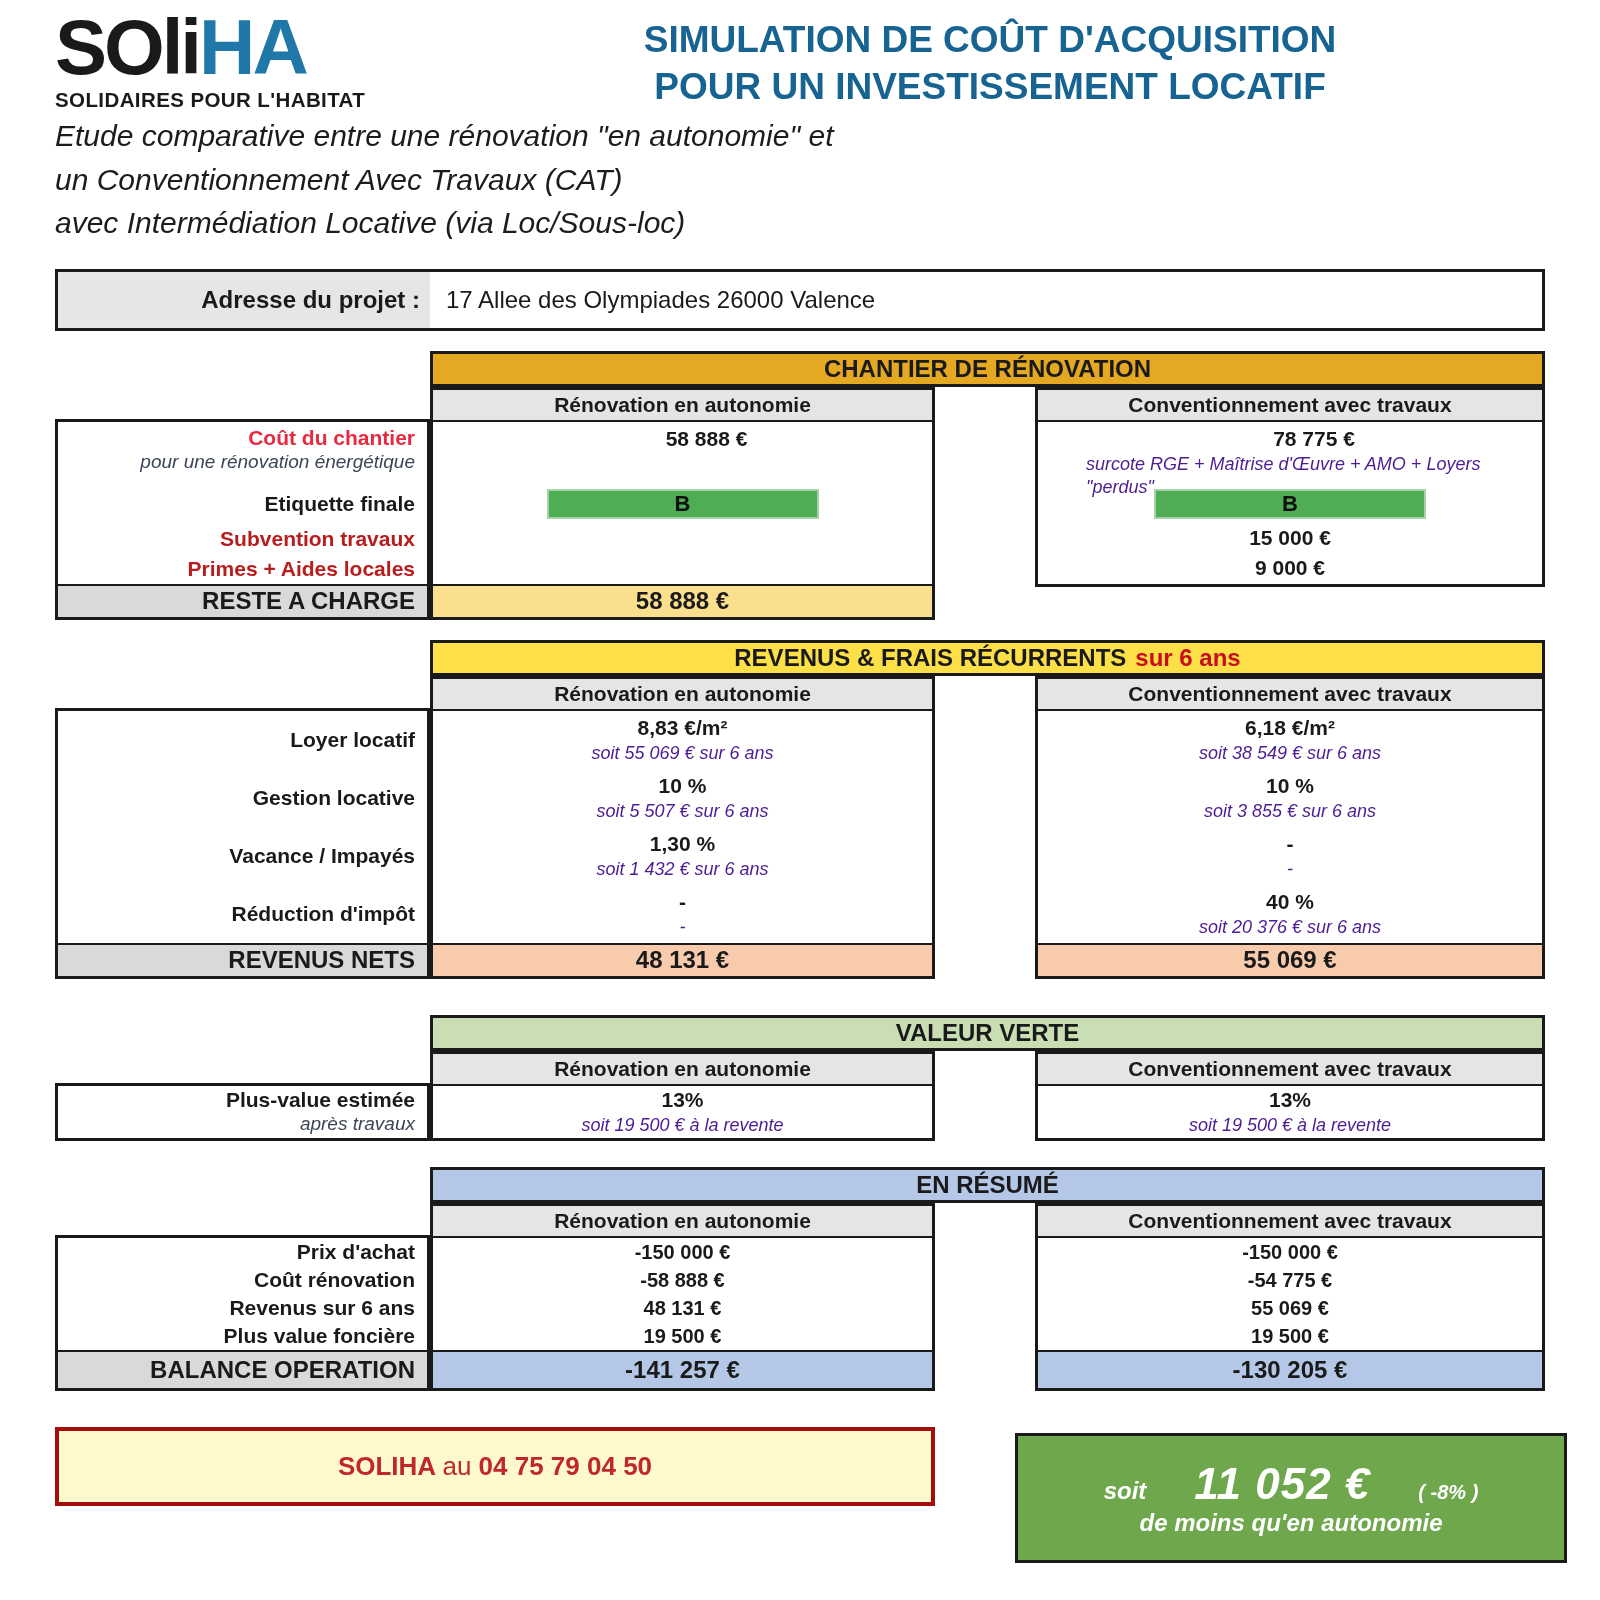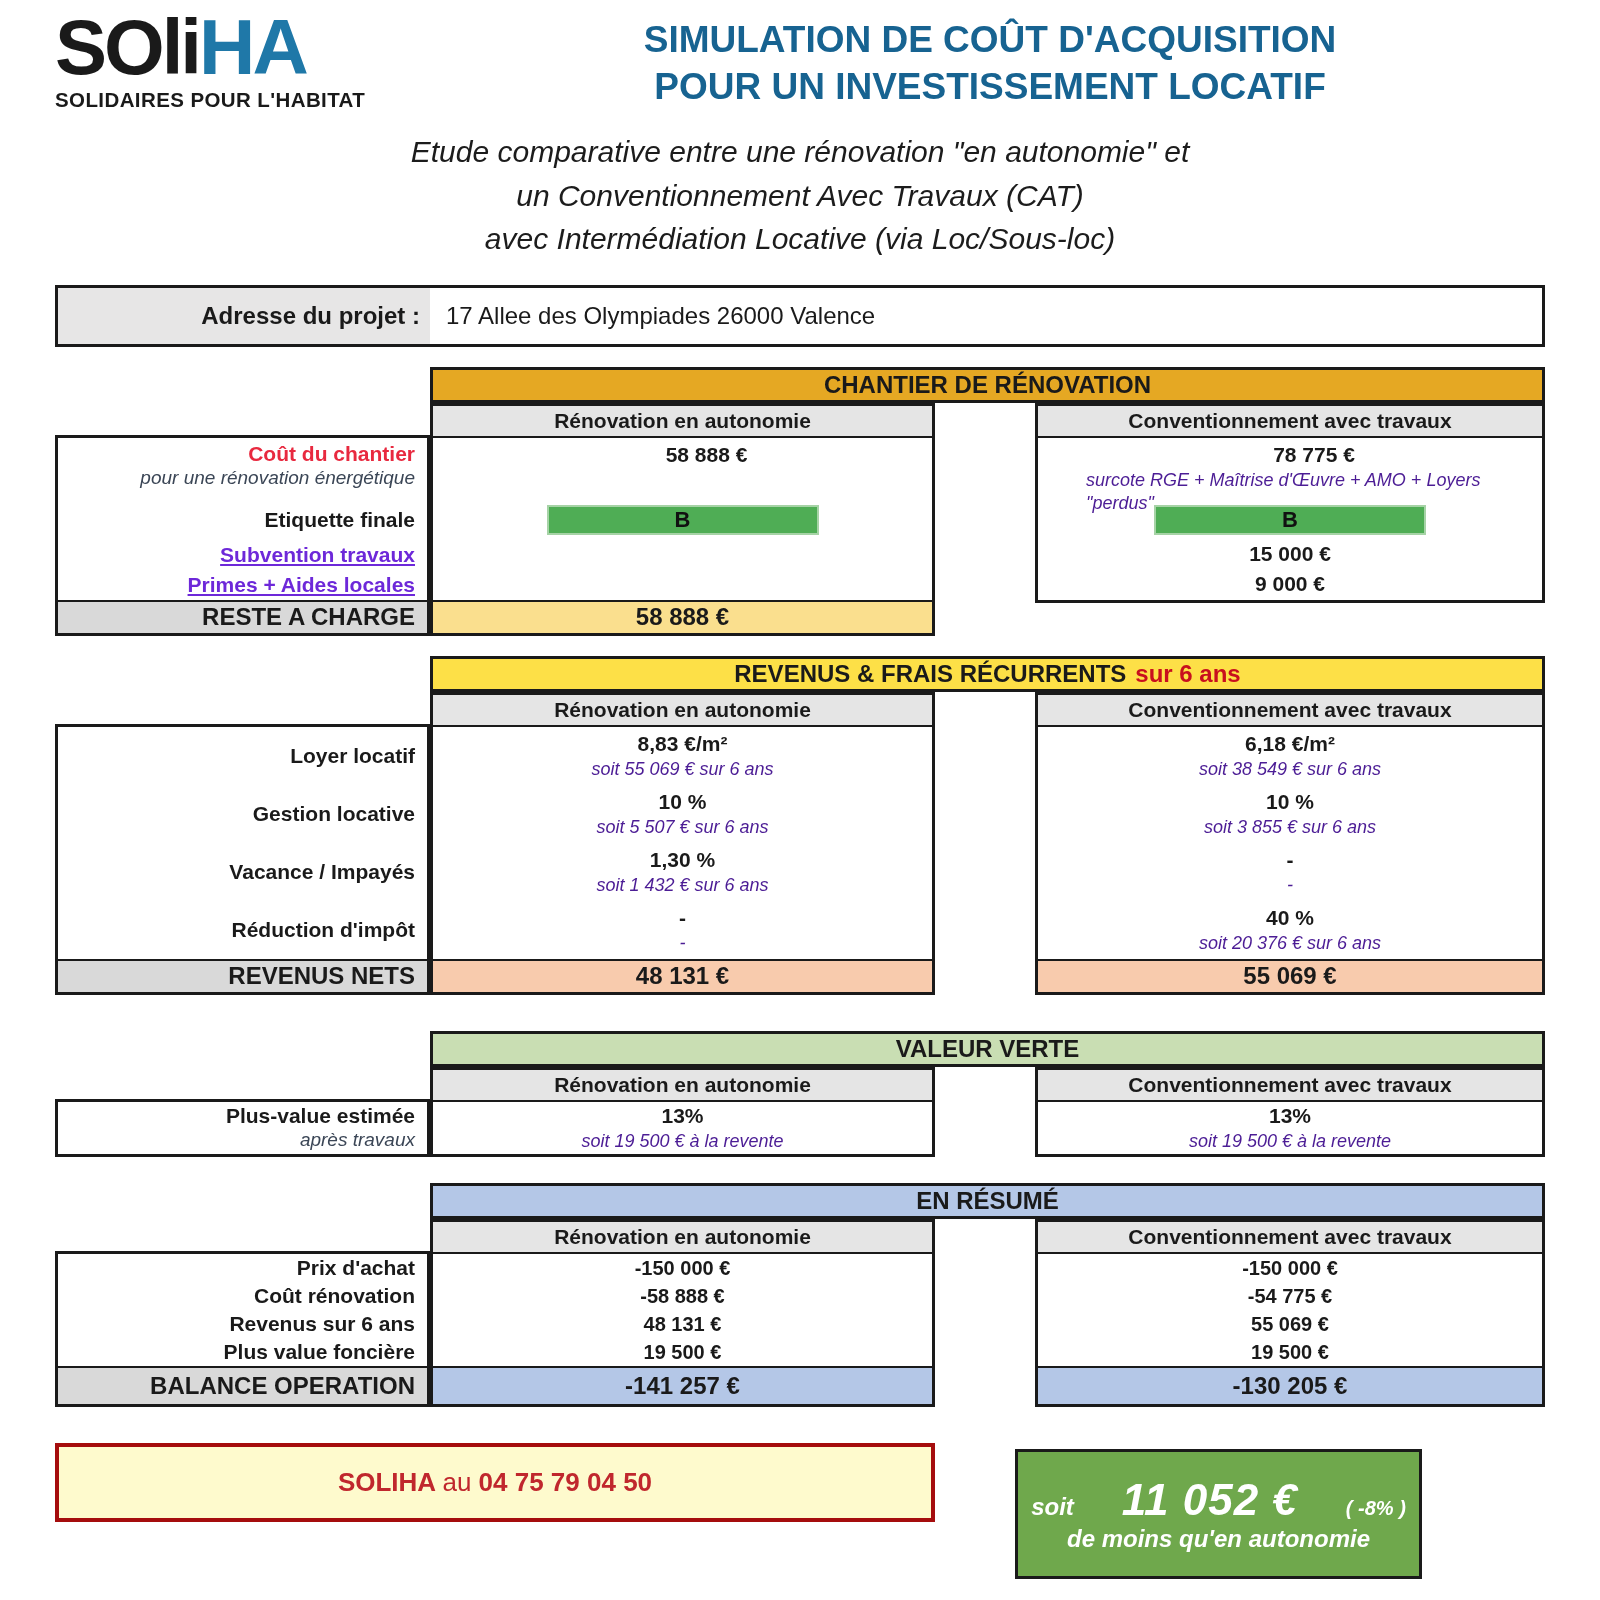--- a/index.html
+++ b/index.html
@@ -7,21 +7,21 @@
   .page { width:1600px; height:1600px; box-sizing:border-box; padding:10px 55px 0 55px; }
 
   
   .top { display:flex; align-items:flex-start; }
   .logo { width:380px; flex:none; }
   .logo-word { font-size:78px; font-weight:bold; letter-spacing:-3px; line-height:0.95; }
   .logo-blue { color:#1F78A8; }
   .logo-tagline { font-size:20.5px; font-weight:bold; letter-spacing:0.4px; margin-top:4px; white-space:nowrap; }
   .title-block { flex:1; text-align:center; color:#176391; font-weight:bold; font-size:37px; line-height:1.28; padding-top:6px; }
 
-  .subtitle { text-align:center; font-style:italic; font-size:30px; line-height:1.45; margin-top:18px; color:#1c1c1c; }
+  .subtitle { text-align:left; font-style:italic; font-size:30px; line-height:1.45; margin-top:2px; color:#1c1c1c; }
 
   
   .address-box { display:flex; border:3px solid #1a1a1a; margin-top:24px; height:56px; }
   .address-label { width:372px; flex:none; background:#E7E6E6; display:flex; align-items:center; justify-content:flex-end; font-weight:bold; font-size:24px; padding-right:10px; box-sizing:border-box; }
   .address-value { flex:1; background:#fff; display:flex; align-items:center; padding-left:16px; font-size:24px; }
 
   
   .section { margin-top:20px; }
   .sec-header { margin-left:375px; border:3px solid #1a1a1a; height:30px; display:flex; align-items:center; justify-content:center; font-weight:bold; font-size:24px; gap:0; }
   .hdr-orange { background:#E5A823; }
@@ -32,21 +32,21 @@
 
   .sec-body { display:flex; align-items:flex-start; }
   .labels-box { width:375px; flex:none; box-sizing:border-box; border:3px solid #1a1a1a; margin-top:32px; background:#fff; }
   .col-box { width:505px; flex:none; box-sizing:border-box; border:3px solid #1a1a1a; background:#fff; }
   .col-box.c2 { width:510px; margin-left:100px; }
   .col-head { height:30px; background:#e5e5e5; border-bottom:2px solid #1a1a1a; display:flex; align-items:center; justify-content:center; font-weight:bold; font-size:21px; }
 
   .lrow { display:flex; flex-direction:column; justify-content:center; align-items:flex-end; padding-right:12px; box-sizing:border-box; }
   .lbl { font-weight:bold; font-size:21px; line-height:1.2; }
   .lbl-red { color:#E8293F; }
-  .lbl-green { color:#6d28d9;text-decoration:underline; }
+  .lbl-green { color:#b91c1c; }
   .sublbl { font-style:italic; font-size:19px; color:#3B4656; line-height:1.3; }
   .ltotal { background:#D9D9D9; display:flex; flex-direction:row; align-items:center; justify-content:flex-end; padding-right:12px; font-weight:bold; font-size:24px; border-top:2px solid #1a1a1a; box-sizing:border-box; }
 
   .crow { display:flex; flex-direction:column; align-items:center; box-sizing:border-box; }
   .val  { font-weight:bold; font-size:21px; line-height:1.35; }
   .note { font-style:italic; font-size:18px; color:#4c1d95; line-height:1.3; }
   .ctotal { display:flex; align-items:center; justify-content:center; font-weight:bold; font-size:24px; border-top:2px solid #1a1a1a; box-sizing:border-box; }
   .bg-yellow { background:#FADF8E; }
   .bg-salmon { background:#F8CBAD; }
   .bg-blue   { background:#B4C7E7; }
@@ -67,21 +67,21 @@
   
   .bottom { display:flex; margin-top:36px; align-items:flex-start; }
   .warning-box { width:880px; flex:none; box-sizing:border-box; border:4px solid #A50D0D; background:#FEFACD; padding:16px 8px 18px 8px; text-align:center; }
   .warn-line1 { color:#9E1A1A; font-weight:bold; font-size:26px; line-height:1.35; }
   .warn-underline { text-decoration:underline; }
   .warn-icon { color:#C0504D; font-weight:normal; padding:0 8px; }
   .warn-line2 { color:#C0272D; font-size:25px; line-height:1.35; margin-top:2px; }
   .warn-line3 { color:#C0272D; font-size:26px; font-weight:bold; line-height:1.35; margin-top:2px; }
   .warn-mid { font-weight:normal; }
 
-  .savings-box { width:407px; flex:none; margin-left:80px; margin-top:6px; height:130px; box-sizing:border-box; border:3px solid #1a1a1a; background:#6FA84C; color:#ffffff; font-style:italic; font-weight:bold; display:flex; flex-direction:column; justify-content:center; align-items:center; }
+  .savings-box { width:552px; flex:none; margin-left:80px; margin-top:6px; height:130px; box-sizing:border-box; border:3px solid #1a1a1a; background:#6FA84C; color:#ffffff; font-style:italic; font-weight:bold; display:flex; flex-direction:column; justify-content:center; align-items:center; }
   .savings-line1 { display:flex; align-items:baseline; gap:48px; }
   .savings-prefix { font-size:24px; }
   .savings-amount { font-size:44px; letter-spacing:1px; }
   .savings-percent { font-size:20px; }
   .savings-line2 { font-size:24px; margin-top:0px; }
 </style>
 </head>
 <body>
 
 <div class="page">

